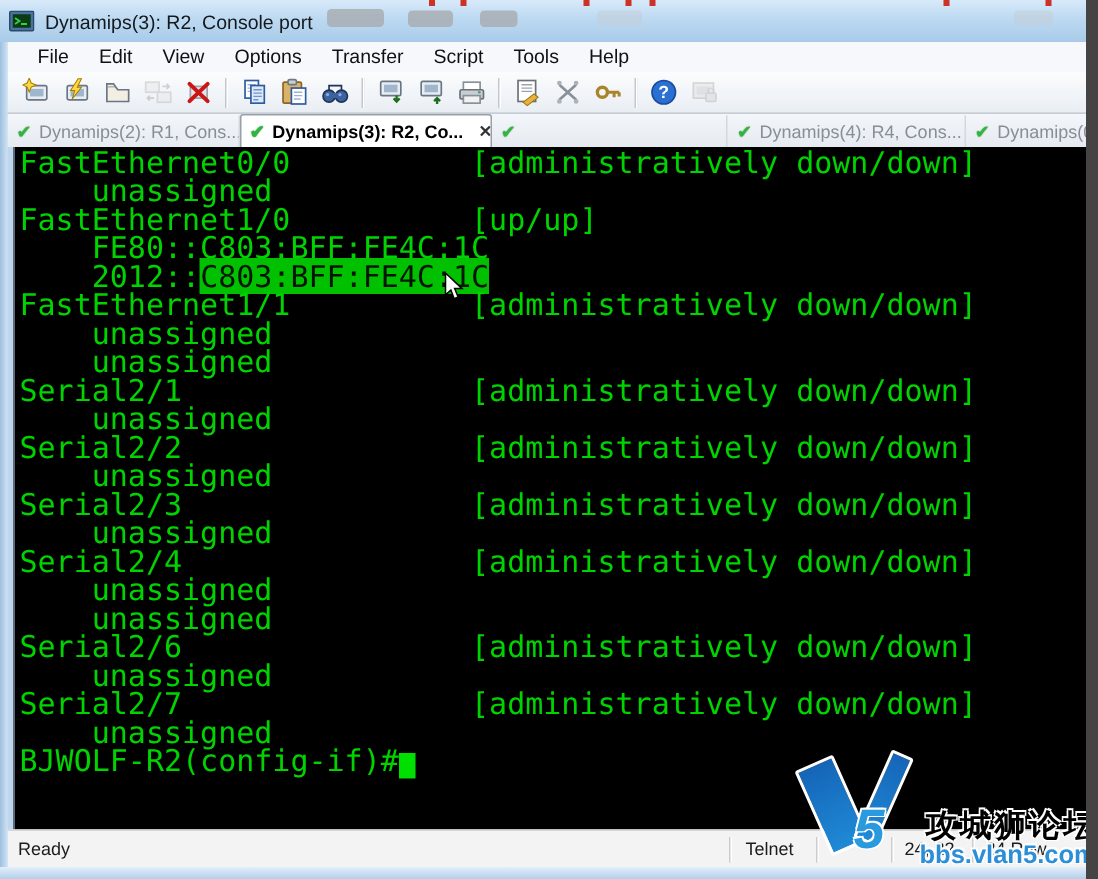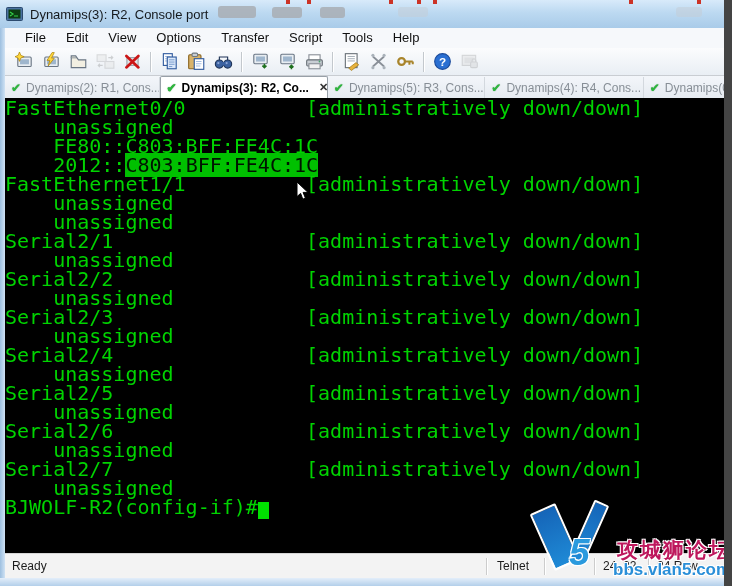--- a/index.html
+++ b/index.html
@@ -32,21 +32,21 @@
   .tabbar{position:absolute;left:5px;top:76px;width:724px;height:22px;box-sizing:border-box;
     background:linear-gradient(180deg,#f3f6fa,#e6ebf1);display:flex;align-items:flex-end;}
   .tab{height:21px;display:flex;align-items:center;box-sizing:border-box;overflow:hidden;
     font-size:12px;color:#878e96;padding:0 6px;border-right:1px solid #d3d8de;white-space:nowrap;}
   .tab .check{color:#2db83d;font-size:12px;margin-right:5px;text-shadow:0 0 1px #1a7a28;}
   .tab.active{background:#fff;border:1px solid #98a0a8;border-bottom:none;border-radius:2px 2px 0 0;
     color:#000;font-weight:bold;height:22px;}
   .tab .close{margin-left:10px;font-weight:bold;color:#333;font-size:11px;cursor:default;}
 
   
-  .terminal{position:absolute;left:1px;top:98px;width:724px;height:455px;background:#000;
+  .terminal{position:absolute;left:9px;top:98px;width:724px;height:455px;background:#000;
     border-left:1px solid #5c6c7c;box-sizing:border-box;overflow:hidden;padding:1px 0 0 3px;
     font-family:"DejaVu Sans Mono",monospace;font-size:20px;line-height:19px;}
   .tline{height:19px;white-space:pre;color:#00d400;}
   .tline .sel{background:#00c000;color:#001400;}
   .tline .cursor{display:inline-block;width:11px;height:17px;background:#00e000;vertical-align:text-bottom;}
 
   .mouse-cursor{position:absolute;left:296px;top:182px;z-index:40;}
 
   
   .statusbar{position:absolute;left:5px;top:553px;width:724px;height:25px;background:#f3f3f3;
@@ -62,21 +62,21 @@
     background:linear-gradient(180deg,#e3eefa,#b3cfea);}
 
   
   .watermark{position:absolute;left:525px;top:498px;width:207px;height:88px;z-index:50;pointer-events:none;}
   .wm-bar{position:absolute;border:2px solid #fff;border-radius:2px;
     background:linear-gradient(180deg,#1565b8,#1f8ad6);}
   .wm-bar1{left:16px;top:8px;width:24px;height:58px;transform:rotate(-24deg);}
   .wm-bar2{left:56px;top:2px;width:12px;height:60px;transform:rotate(24deg);}
   .wm-5{position:absolute;left:44px;top:34px;font-size:37px;font-style:italic;font-weight:bold;color:#2a9ade;
     text-shadow:-1px -1px 0 #fff,1px -1px 0 #fff,-1px 1px 0 #fff,1px 1px 0 #fff;}
-  .wm-cn{position:absolute;left:92px;top:38px;font-size:21px;font-weight:bold;letter-spacing:2px;color:#be185d;
+  .wm-cn{position:absolute;left:92px;top:38px;font-size:21px;font-weight:bold;letter-spacing:2px;color:#000000;
     text-shadow:-1px -1px 0 #fff,1px -1px 0 #fff,-1px 1px 0 #fff,1px 1px 0 #fff;}
   .wm-url{position:absolute;left:88px;top:62px;font-size:17px;font-weight:bold;color:#2a8fd8;
     text-shadow:-1px -1px 0 #fff,1px -1px 0 #fff,-1px 1px 0 #fff,1px 1px 0 #fff;}
 </style>
 </head>
 <body>
 
 <div class="screen">
 
   <div class="titlebar">
@@ -243,49 +243,48 @@
         <span class="check">✔</span>
         <span>Dynamips(2): R1, Cons...</span>
       </div>
       <div class="tab active" style="width: 170px;">
         <span class="check">✔</span>
         <span>Dynamips(3): R2, Co...</span>
         <span class="close">✕</span>
       </div>
       <div class="tab" style="width: 159px;">
         <span class="check">✔</span>
-        <span>Dynamips(5): R3, Cons...</span>
       </div>
       <div class="tab" style="width: 160px;">
         <span class="check">✔</span>
         <span>Dynamips(4): R4, Cons...</span>
       </div>
       <div class="tab" style="width: 86px;">
         <span class="check">✔</span>
         <span>Dynamips(0</span>
       </div>
     </div>
 
   <div class="terminal" id="terminal">
       <div class="tline"><span>FastEthernet0/0          [administratively down/down]</span></div>
       <div class="tline"><span>    unassigned</span></div>
+      <div class="tline"><span>FastEthernet1/0          [up/up]</span></div>
       <div class="tline"><span>    FE80::C803:BFF:FE4C:1C</span></div>
       <div class="tline"><span>    2012::</span><span class="sel">C803:BFF:FE4C:1C</span></div>
       <div class="tline"><span>FastEthernet1/1          [administratively down/down]</span></div>
       <div class="tline"><span>    unassigned</span></div>
       <div class="tline"><span>    unassigned</span></div>
       <div class="tline"><span>Serial2/1                [administratively down/down]</span></div>
       <div class="tline"><span>    unassigned</span></div>
       <div class="tline"><span>Serial2/2                [administratively down/down]</span></div>
       <div class="tline"><span>    unassigned</span></div>
       <div class="tline"><span>Serial2/3                [administratively down/down]</span></div>
       <div class="tline"><span>    unassigned</span></div>
       <div class="tline"><span>Serial2/4                [administratively down/down]</span></div>
       <div class="tline"><span>    unassigned</span></div>
-      <div class="tline"><span>Serial2/5                [administratively down/down]</span></div>
       <div class="tline"><span>    unassigned</span></div>
       <div class="tline"><span>Serial2/6                [administratively down/down]</span></div>
       <div class="tline"><span>    unassigned</span></div>
       <div class="tline"><span>Serial2/7                [administratively down/down]</span></div>
       <div class="tline"><span>    unassigned</span></div>
       <div class="tline"><span>BJWOLF-R2(config-if)#</span><span class="cursor"></span></div>
     </div>
 
   <svg class="mouse-cursor" width="14" height="20" viewBox="0 0 14 20">
     <polygon points="1,0 1,14.6 4.6,11.4 6.8,17.2 9.4,16 7.1,10.4 12,10.4" fill="#fff" stroke="#000" stroke-width="1"></polygon>

